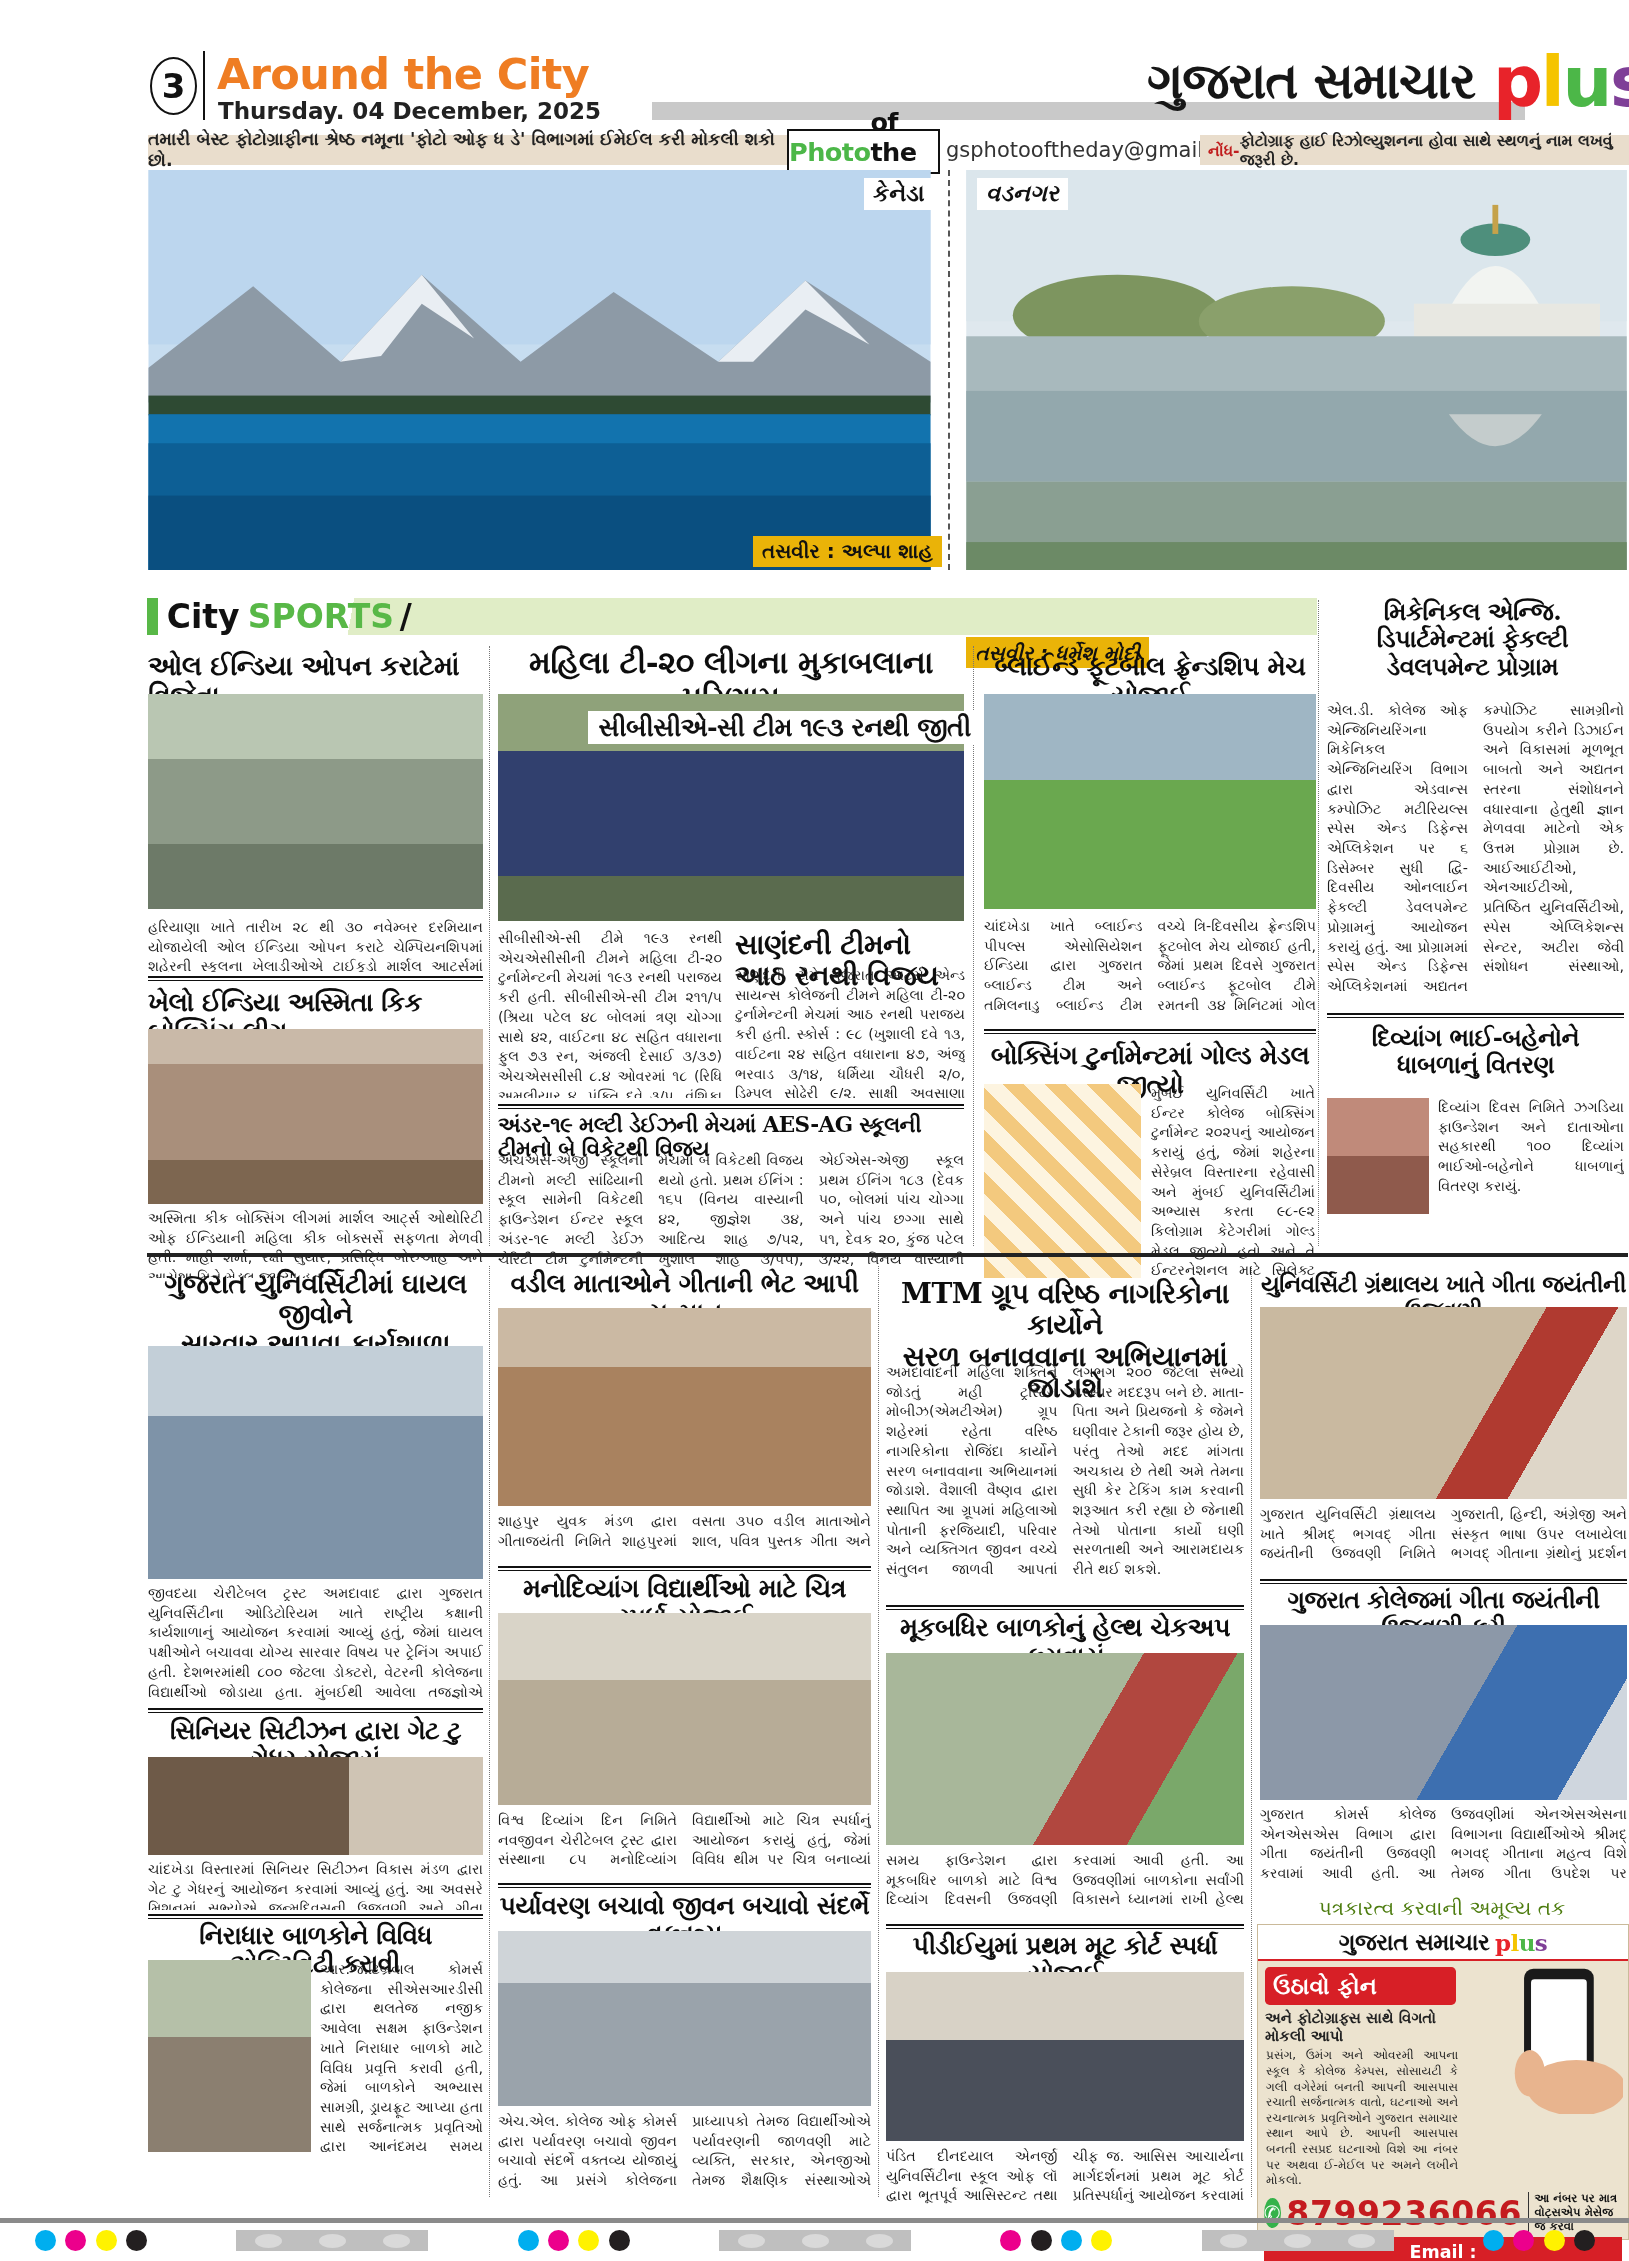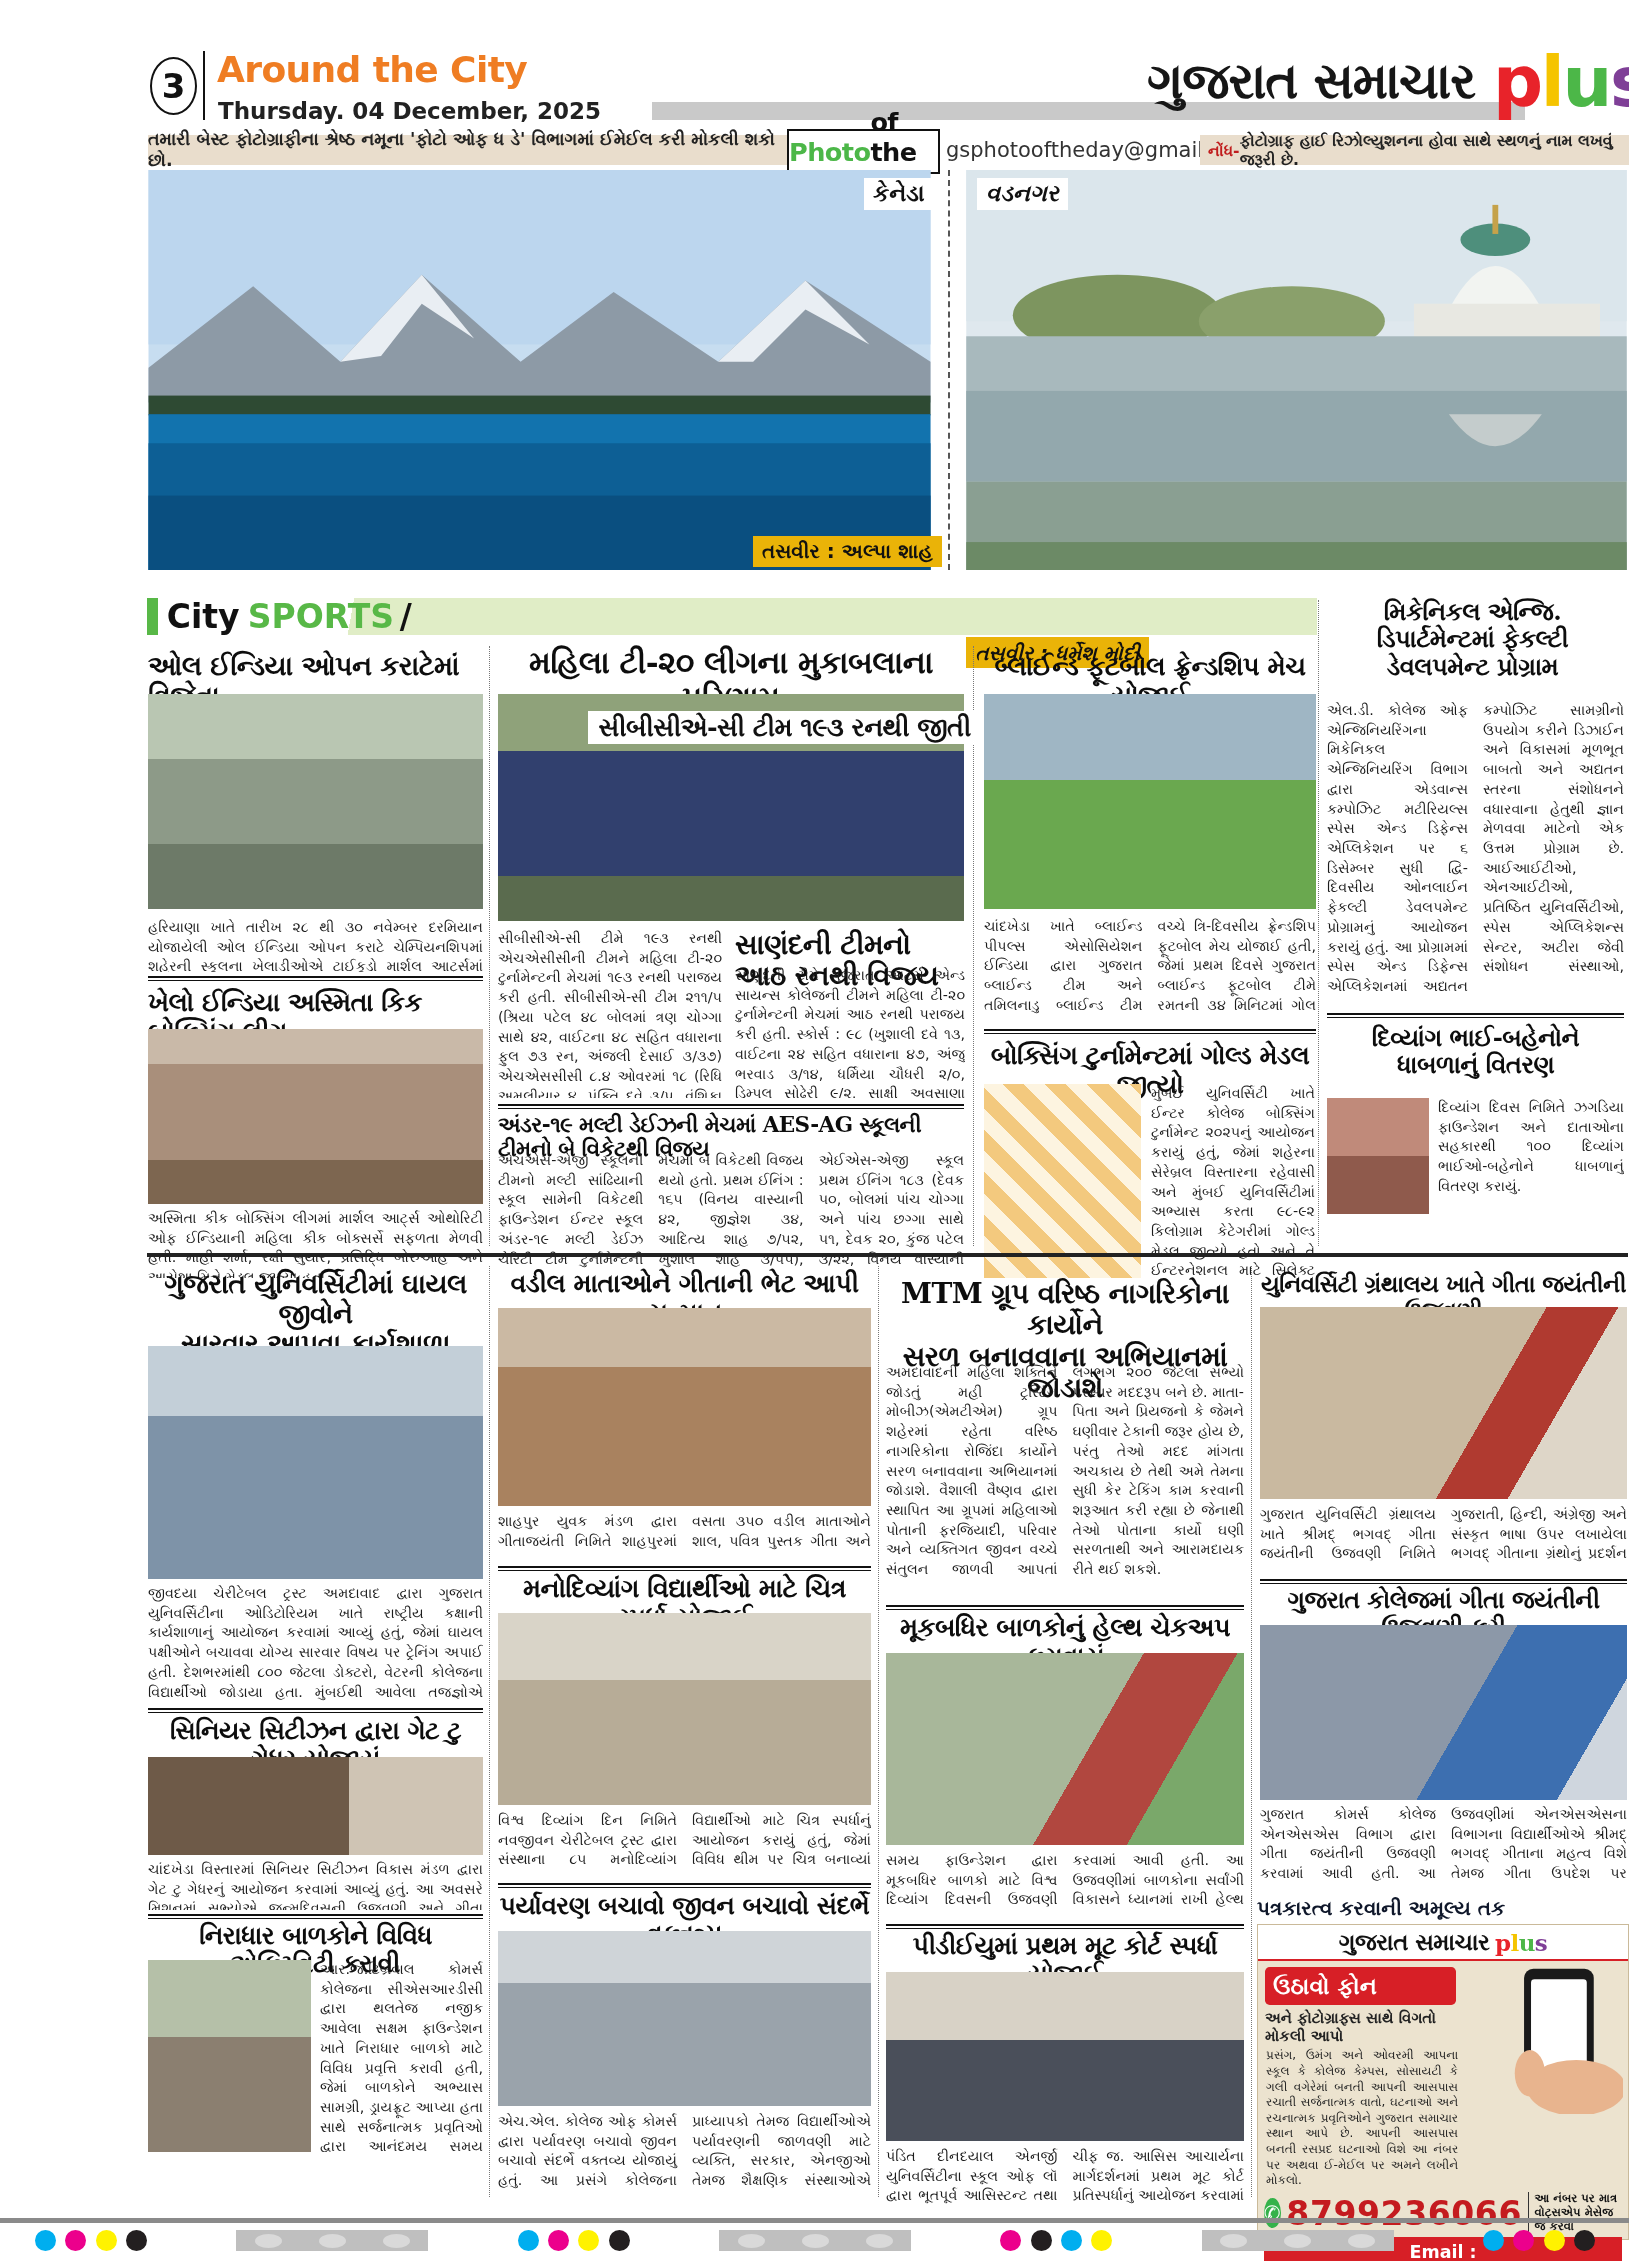--- a/index.html
+++ b/index.html
@@ -3,21 +3,21 @@
 <meta charset="utf-8">
 <style>
   html,body{margin:0;padding:0;background:#ffffff;}
   .page{position:relative;width:1630px;height:2261px;background:#fff;overflow:hidden;
         font-family:"DejaVu Sans","Liberation Sans",sans-serif;color:#111;}
   
   .pagenum{position:absolute;left:150px;top:57px;width:43px;height:54px;border:2.9px solid #111;
            border-radius:50%;display:flex;align-items:center;justify-content:center;
            font-size:34px;font-weight:bold;}
   .hdr-vline{position:absolute;left:203px;top:51px;width:2.3px;height:69px;background:#111;}
-  .cityhead{position:absolute;left:217px;top:49px;font-size:36px;font-weight:800;color:#ef7d23;letter-spacing:-0.6px;}
+  .cityhead{position:absolute;left:217px;top:49px;font-size:43px;font-weight:800;color:#ef7d23;letter-spacing:-0.6px;}
   .dateline{position:absolute;left:218px;top:98px;font-size:23px;font-weight:700;color:#222;}
   .hdr-graybar{position:absolute;left:652px;top:102px;width:873px;height:17.5px;background:#c9c9c9;}
   .masthead{position:absolute;left:1147px;top:51px;font-size:50px;font-weight:900;color:#161616;
             font-family:"DejaVu Serif","Liberation Serif",serif;letter-spacing:-1.2px;}
   .plus{position:absolute;left:1493px;top:41px;font-size:70px;font-weight:900;letter-spacing:-2.3px;
         font-family:"DejaVu Sans","Liberation Sans",sans-serif;}
   
   .pod-left,.pod-note{position:absolute;top:135px;height:30px;background:#e9ddcc;display:flex;
         align-items:center;font-size:17.5px;font-weight:600;color:#222;}
   .pod-left{left:148px;width:637px;justify-content:flex-end;padding-right:10.5px;}
@@ -48,22 +48,22 @@
   .cols2{column-count:2;column-gap:15px;}
   .cols3{column-count:3;column-gap:15px;}
   .ph{position:absolute;background:#9fb2c2;}
   .divider{position:absolute;border-top:2.3px solid #111;border-bottom:0.9px solid #111;height:2.3px;}
   .bigdivider{position:absolute;height:3.5px;background:#222;}
   .subhead-box{position:absolute;background:#fff;padding:1.2px 10.5px;font-size:27px;font-weight:800;
       font-family:"DejaVu Serif","Liberation Serif",serif;letter-spacing:-0.6px;}
   .colrule{position:absolute;border-left:1.7px dotted #777;}
   
   .ad{position:absolute;left:1257px;top:1924px;width:370px;height:314px;background:#ece3cf;border:1.2px solid #caba9a;}
-  .ad-toptitle{position:absolute;left:1257px;top:1896px;width:370px;
-      font-size:20px;font-weight:700;color:#0f172a;}
+  .ad-toptitle{position:absolute;left:1257px;top:1896px;width:370px;text-align:center;
+      font-size:20px;font-weight:400;color:#4d7c0f;}
   .ad-brandbar{height:34px;background:#fff;display:flex;align-items:center;justify-content:center;
       border-bottom:2.3px solid #d71f26;}
   .ad-brand{font-size:23px;font-weight:900;font-family:"DejaVu Serif","Liberation Serif",serif;letter-spacing:-0.6px;}
   .ad-redbox{margin:5.8px 7px 0 7px;background:#d71f26;color:#fff;width:175px;padding:5.8px 8.1px;
       border-radius:4.7px;font-size:23px;font-weight:800;}
   .ad-sub{margin:3.5px 7px;width:175px;font-size:15px;font-weight:700;color:#222;}
   .ad-phonepic{position:absolute;right:4.7px;top:38px;width:134px;height:151px;}
   .ad-body{margin:2.3px 8.1px;font-size:12px;color:#222;line-height:1.3;text-align:justify;}
   .ad-phone-row{display:flex;align-items:center;margin:3.5px 5.8px;}
   .wa{width:30px;height:30px;border-radius:50%;background:#35b24a;color:#fff;display:flex;

